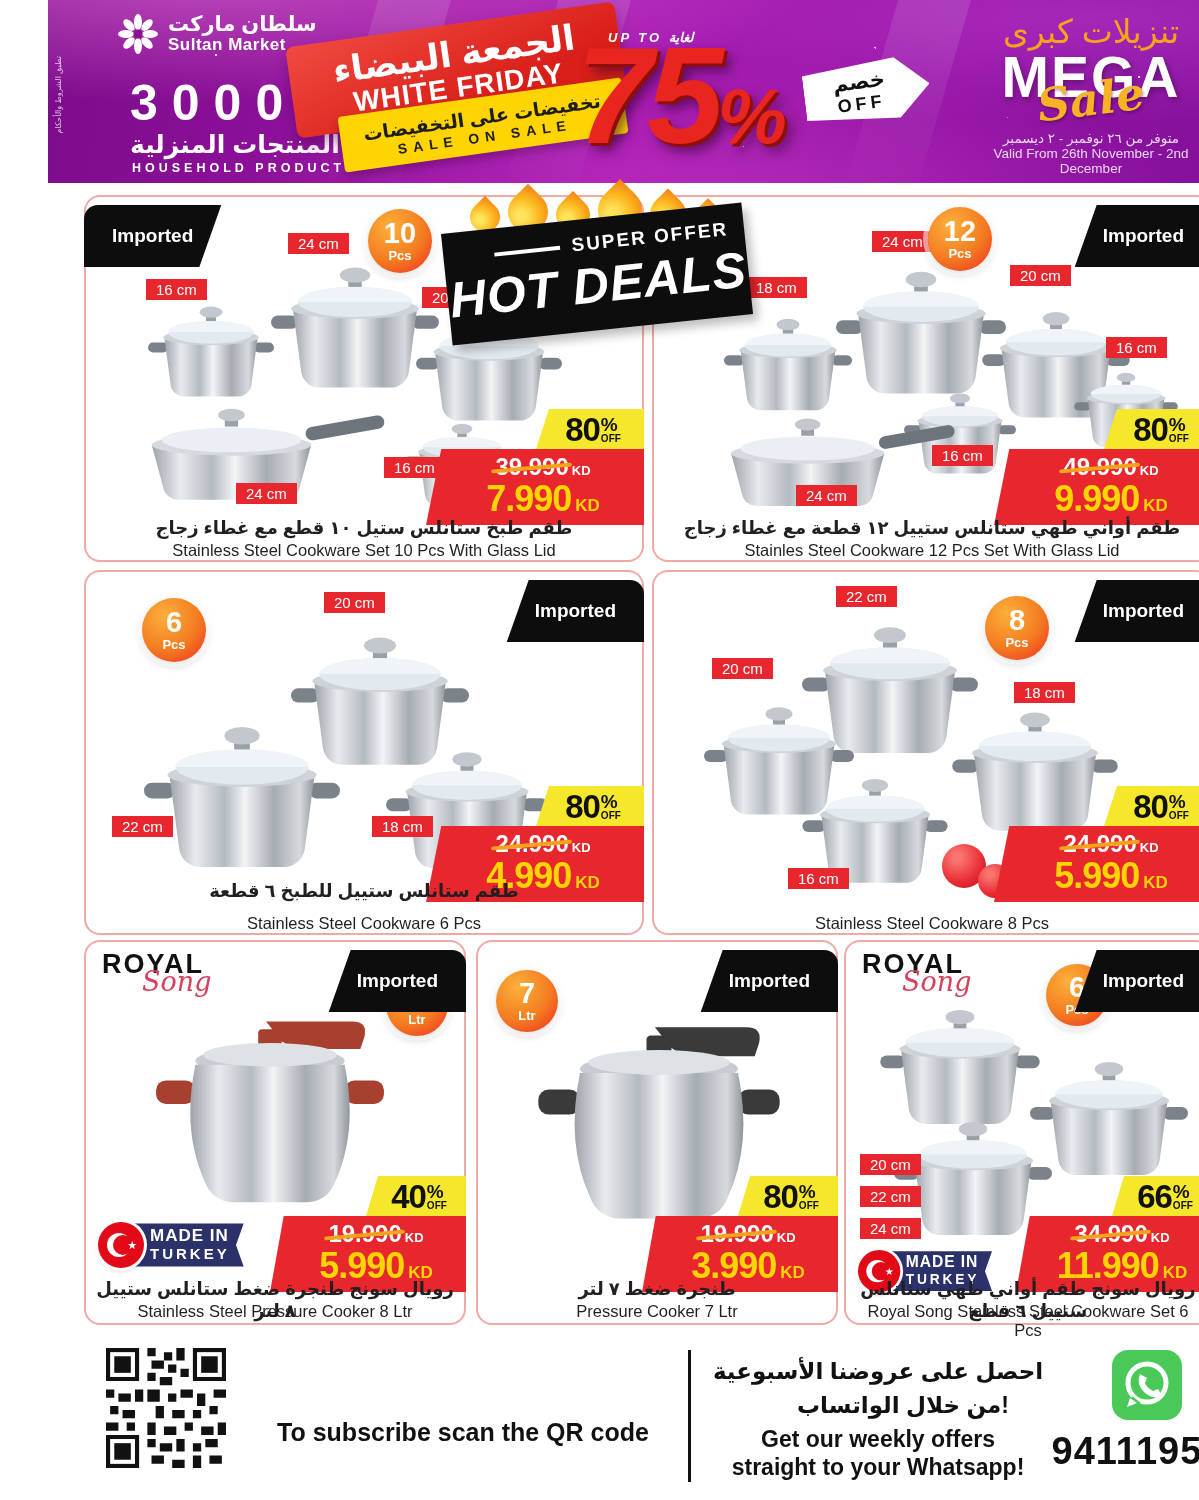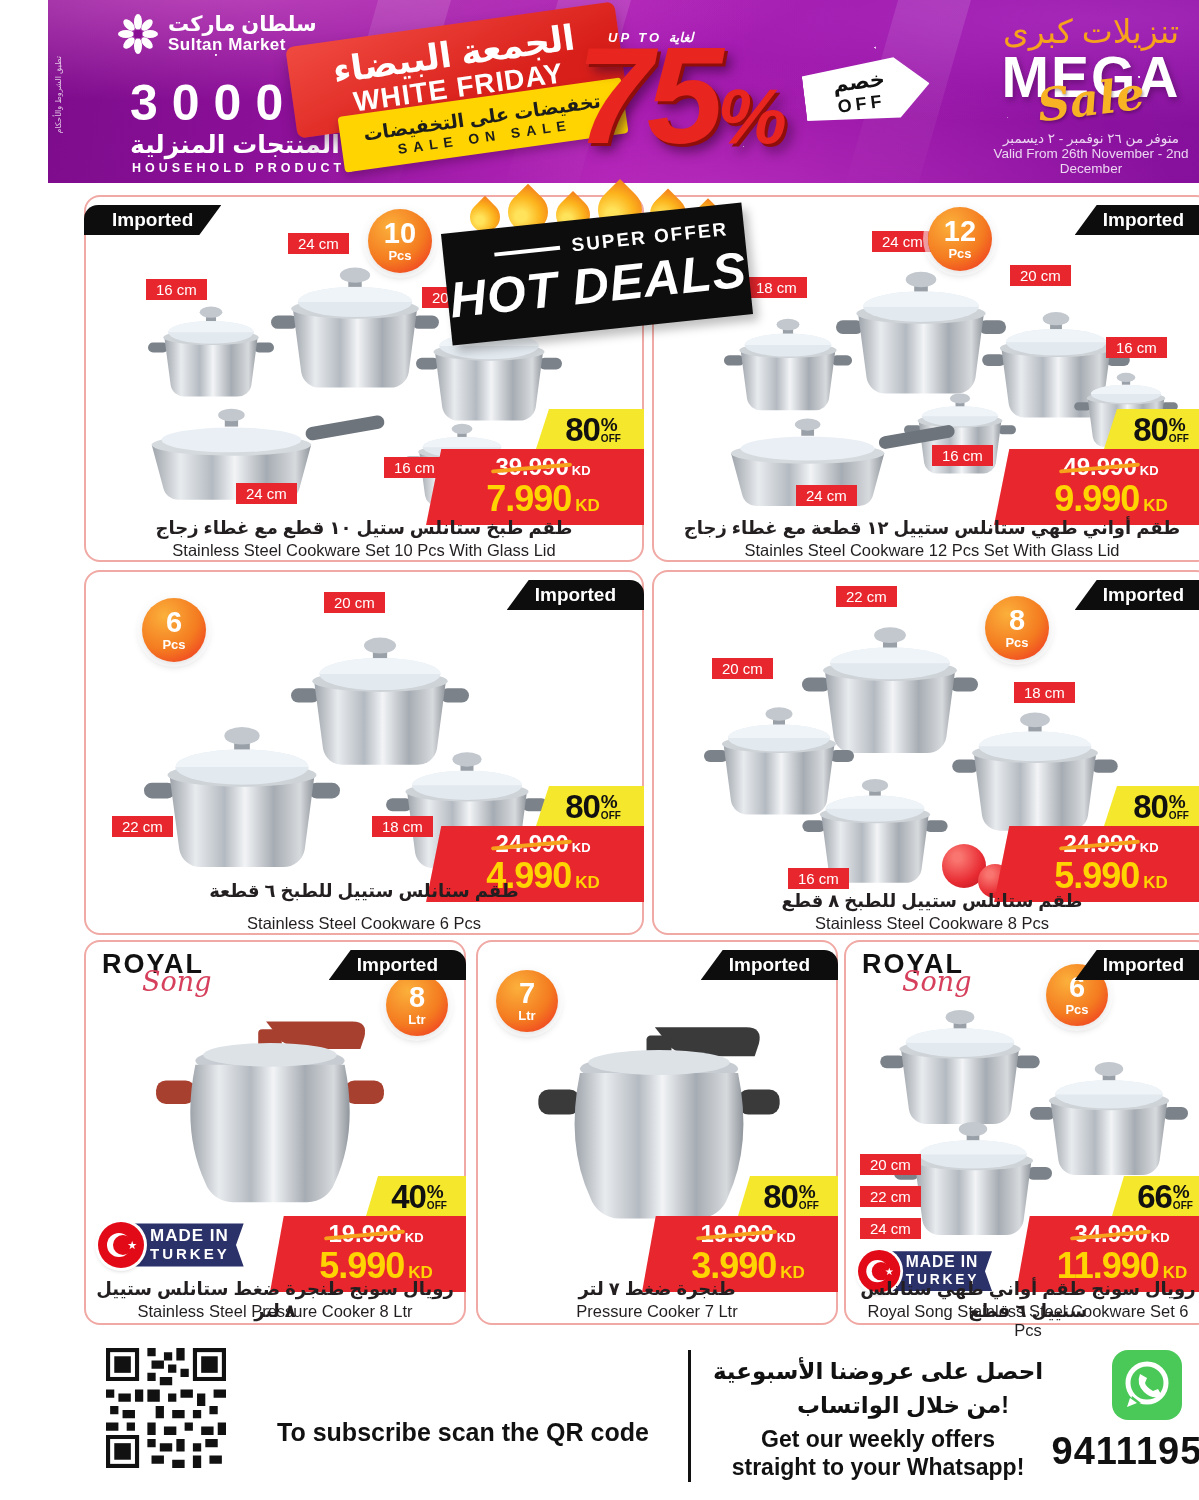--- a/index.html
+++ b/index.html
@@ -68,21 +68,21 @@
     text-shadow:2px 3px 6px rgba(40,0,40,.4); }
   .mega-sale { font-family:"DejaVu Serif","Liberation Serif",serif; font-style:italic; color:#f7b324;
     font-size:45px; font-weight:700; margin-top:-30px; transform:rotate(-7deg);
     text-shadow:1px 2px 3px rgba(40,0,40,.4); }
   .valid-ar { color:#ecd6f2; font-size:13.5px; margin-top:4px; }
   .valid-en { color:#ecd6f2; font-size:13.5px; }
 
   
   .card { position:absolute; background:#fff; border:2px solid #f0a9a4; border-radius:16px; }
   .imported { position:absolute; top:8px; background:#0d0d0d; color:#fff; font-weight:700;
-    font-size:19px; padding:4px 28px; z-index:6; }
+    font-size:19px; padding:20px 28px; z-index:6; }
   .imported.left  { left:-2px;  clip-path:polygon(0 0,100% 0,84% 100%,0 100%); border-top-left-radius:14px; }
   .imported.right { right:-2px; clip-path:polygon(16% 0,100% 0,100% 100%,0 100%); border-top-right-radius:14px; }
 
   .pcs-badge { position:absolute; width:64px; height:64px; border-radius:50%;
     background:radial-gradient(circle at 35% 28%, #fbb03b 0%, #f47b20 55%, #ee2a24 100%);
     color:#fff; display:flex; flex-direction:column; align-items:center; justify-content:center;
     box-shadow:0 0 0 5px rgba(255,255,255,.55), 0 3px 8px rgba(0,0,0,.25); z-index:5; }
   .pcs-badge .v { font-size:29px; font-weight:800; line-height:1; }
   .pcs-badge .u { font-size:13px; font-weight:700; line-height:1.2; }
 
@@ -430,21 +430,20 @@
         <span class="col">
             <span class="pct">%</span>
             <span class="offw">OFF</span>
           </span>
       </div>
       <div class="price-box" style="width:218px">
         <div class="old-line"><span class="old">24.990</span><span class="kd-s">KD</span></div>
         <div class="new-line"><span class="new">5.990</span><span class="kd-n">KD</span></div>
       </div>
     </div>
-    <div class="cap-ar" style="top:318px">طقم ستانلس ستييل للطبخ ٨ قطع</div>
     <div class="cap-en" style="top:342px">Stainless Steel Cookware 8 Pcs</div>
   </div>
 
   <div class="card" style="left:36px;top:940px;width:382px;height:385px">
     <div class="imported right">Imported</div>
     <div class="brand">
       <div class="royal">ROYAL</div>
       <div class="song">Song</div>
     </div>
     <div class="pcs-badge" style="left:300px;top:32px;width:62px;height:62px">

